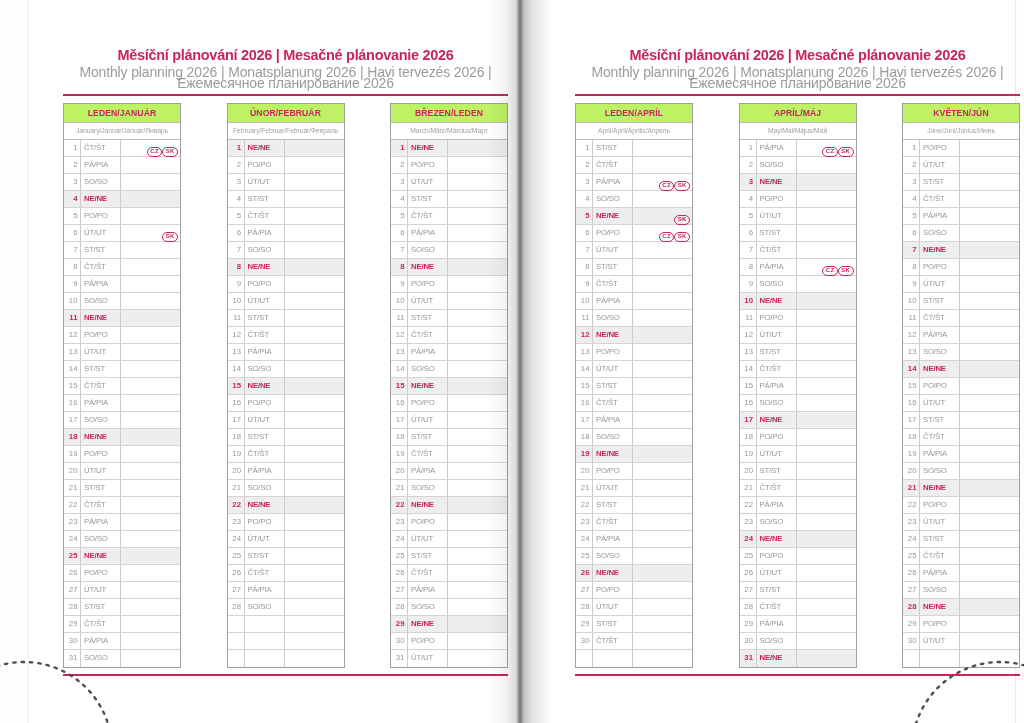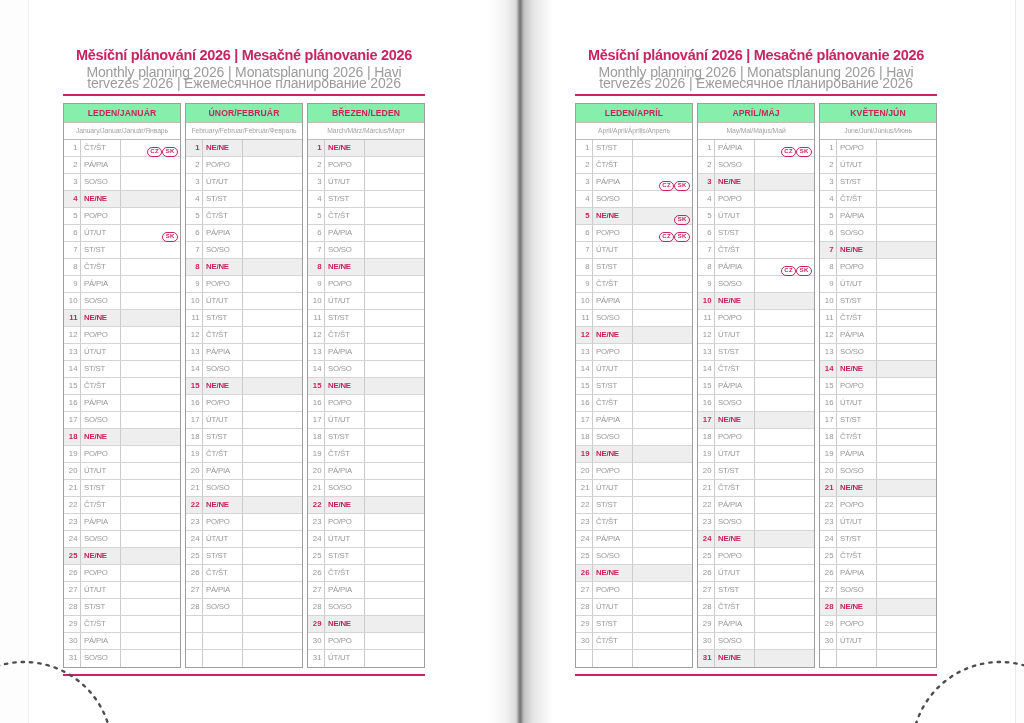--- a/index.html
+++ b/index.html
@@ -10,33 +10,33 @@
   .page { position:absolute; top:0; height:723px; background:#ffffff; }
   .page-left  { left:28px;  width:477px; border-left:1px solid #f0f0f0; }
   .page-right { left:519px; width:497px; border-right:1px solid #e9e9e9; }
 
   .gutter { position:absolute; top:0; left:487px; width:66px; height:723px; z-index:5; pointer-events:none;
     background:linear-gradient(to right,
       rgba(0,0,0,0) 0%, rgba(0,0,0,0.05) 30%, rgba(0,0,0,0.14) 44%,
       rgba(0,0,0,0.52) 49.5%, rgba(0,0,0,0.52) 51%,
       rgba(0,0,0,0.24) 56%, rgba(0,0,0,0.10) 70%, rgba(0,0,0,0) 100%); }
 
-  .page-inner { padding-top:47px; width:362px; }
+  .page-inner { padding-top:47px; width:445px; }
   .page-left  .page-inner { margin-left:34px; }
   .page-right .page-inner { margin-left:56px; }
 
   .page-title { color:#c72460; font-size:14.5px; font-weight:bold; text-align:center; letter-spacing:-0.3px; line-height:17px; }
   .page-subtitle { color:#9b9b9b; font-size:14px; text-align:center; margin-top:3px; letter-spacing:-0.15px; line-height:11px; }
   .rule { height:2px; background:#c72460; }
   .rule-top { margin-top:5px; }
   .rule-bottom { margin-top:6px; }
 
   .months { display:flex; justify-content:space-between; margin-top:7px; }
   .month { width:118px; border:1px solid #9f9f9f; background:#ffffff; }
-  .month-name { background:#86efac; color:#c72460; font-weight:bold; font-size:8.6px; text-align:center; line-height:18px; border-bottom:1px solid #bdbdbd; letter-spacing:0.1px; }
+  .month-name { background:#bef264; color:#c72460; font-weight:bold; font-size:8.6px; text-align:center; line-height:18px; border-bottom:1px solid #bdbdbd; letter-spacing:0.1px; }
   .month-langs { color:#a3a3a3; font-size:6.8px; text-align:center; line-height:16px; border-bottom:1px solid #bdbdbd; letter-spacing:-0.1px; }
 
   .row { display:flex; height:17px; border-bottom:1px solid #d4d4d4; background:#ffffff; }
   .rows .row:last-child { border-bottom:none; }
   .num { width:17px; border-right:1px solid #cbcbcb; color:#989898; font-size:7.8px; text-align:right; padding-right:2.5px; line-height:16px; }
   .wd  { width:40px; border-right:1px solid #cbcbcb; color:#989898; font-size:7.8px; padding-left:3px; line-height:16px; letter-spacing:-0.2px; }
   .note { flex:1; display:flex; align-items:center; justify-content:flex-end; padding-right:2px; gap:2px; }
   .row.sunday { background:#eeeeee; }
   .row.sunday .num, .row.sunday .wd { color:#c72460; font-weight:bold; }
 

